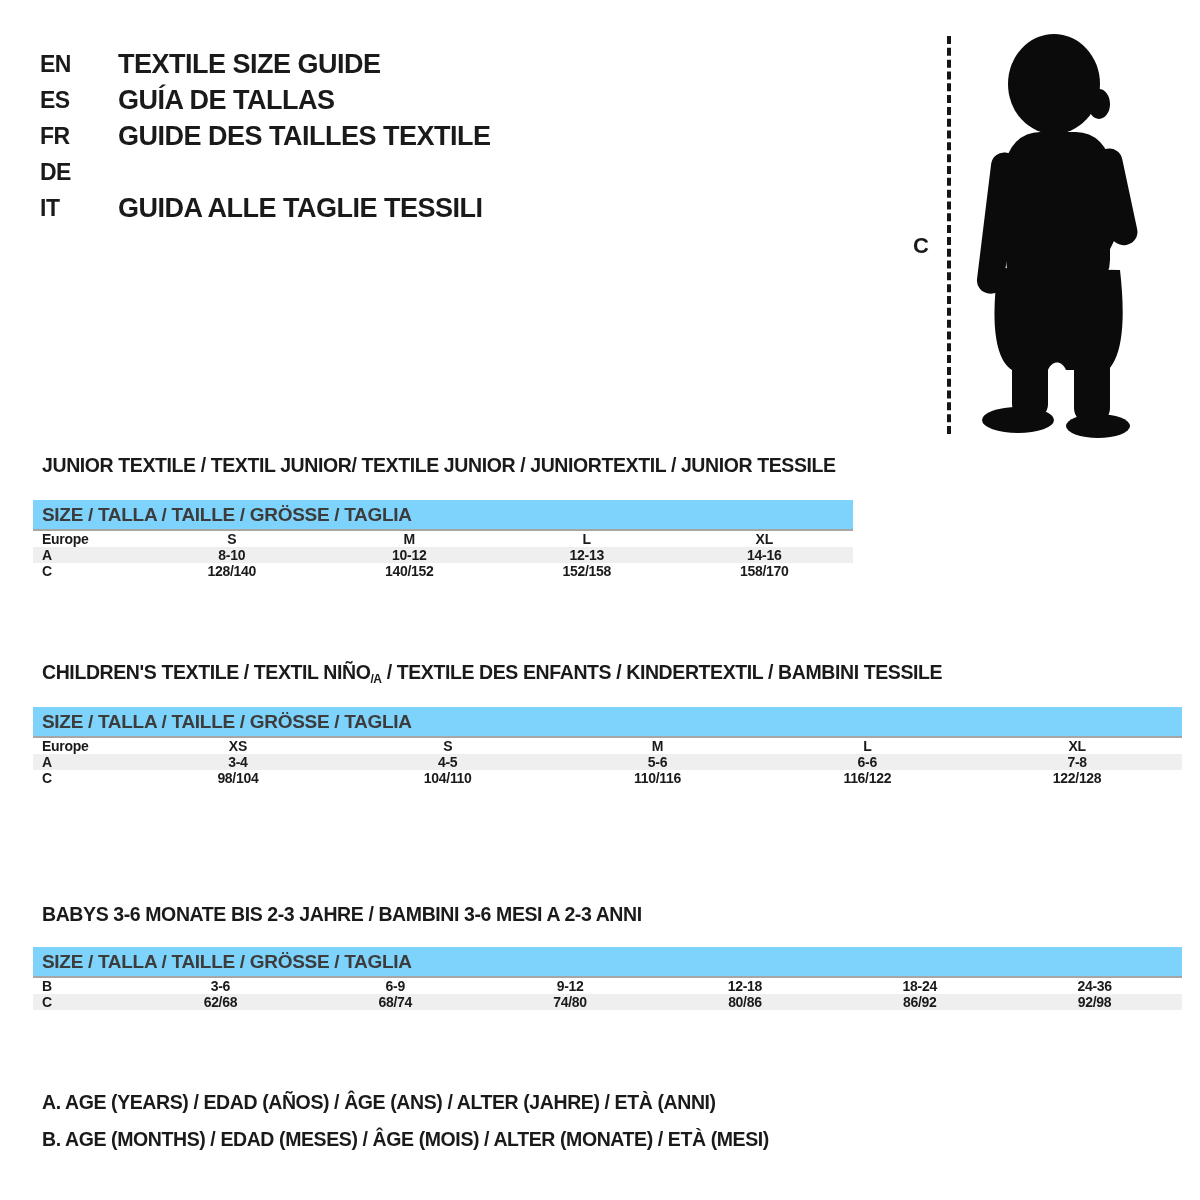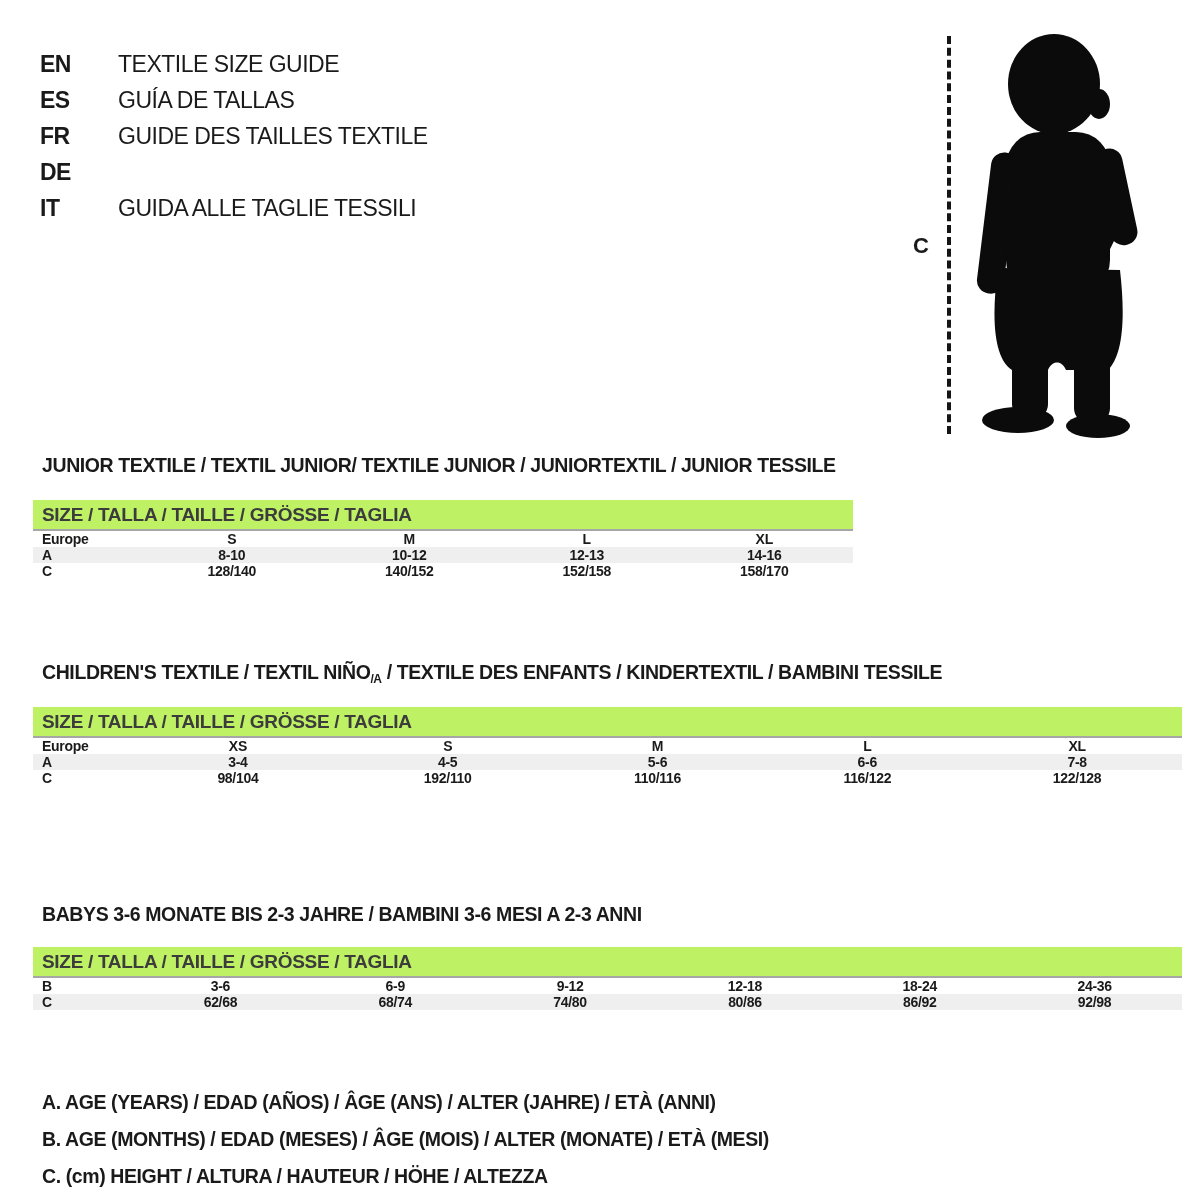--- a/index.html
+++ b/index.html
@@ -5,33 +5,33 @@
   * { margin:0; padding:0; box-sizing:border-box; }
   body { background:#ffffff; }
   .page {
     position:relative; width:1200px; height:1200px; background:#ffffff;
     font-family:"Liberation Sans", sans-serif; color:#1a1a1a; overflow:hidden;margin-top:18px;
   }
   
   .lang-block { position:absolute; left:40px; top:28px; }
   .lang-row { display:flex; height:36px; align-items:center; }
   .lang-code { width:78px; font-size:23px; font-weight:700; letter-spacing:-0.5px; }
-  .lang-title { font-size:23px; font-weight:400; letter-spacing:-0.5px; }
+  .lang-title { font-size:27px; font-weight:700; letter-spacing:-0.5px; }
   
   .dash-line { position:absolute; left:947px; top:18px; height:398px; width:0;
     border-left:4px dashed #151515; }
   .fig-label { position:absolute; left:913px; top:215px; font-size:22px; font-weight:700; }
   .silhouette { position:absolute; left:962px; top:12px; }
   
   .sec-title { position:absolute; font-size:19.5px; font-weight:700; letter-spacing:-0.4px; white-space:nowrap; }
   .sub-a { font-size:12px; vertical-align:-4px; font-weight:700; }
   
   .size-table { position:absolute; border-collapse:collapse; table-layout:fixed; }
   .size-table th.bar {
-    background:#bef264; color:#3c3c3c; text-align:left; font-size:19px; font-weight:700;
+    background:#7dd3fc; color:#3c3c3c; text-align:left; font-size:19px; font-weight:700;
     letter-spacing:-0.3px; height:30px; padding:0 0 0 9px; border-bottom:2px solid #a6a6a6;
   }
   .size-table td { height:14px; font-size:14px; font-weight:700; letter-spacing:-0.3px;
     text-align:center; vertical-align:middle; }
   .size-table td.lbl { text-align:left; padding-left:9px; }
   .size-table tr.shade td { background:#efefef; }
   .t-junior { left:33px; top:482px; width:820px; }
   .t-children { left:33px; top:689px; width:1149px; }
   .t-babies { left:33px; top:929px; width:1149px; }
   .t-junior col.c0 { width:110px; }
@@ -151,21 +151,21 @@
       <td class="lbl">A</td>
       <td>3-4</td>
       <td>4-5</td>
       <td>5-6</td>
       <td>6-6</td>
       <td>7-8</td>
     </tr>
     <tr>
       <td class="lbl">C</td>
       <td>98/104</td>
-      <td>192/110</td>
+      <td>104/110</td>
       <td>110/116</td>
       <td>116/122</td>
       <td>122/128</td>
     </tr>
   </tbody>
     </table>
 
   <div class="sec-title" style="left:42px; top:885px;">BABYS 3-6 MONATE BIS 2-3 JAHRE / BAMBINI 3-6 MESI A 2-3 ANNI</div>
   <table class="size-table t-babies">
     <colgroup>
@@ -198,16 +198,15 @@
       <td>80/86</td>
       <td>86/92</td>
       <td>92/98</td>
     </tr>
   </tbody>
     </table>
 
   <div class="legend">
     <div class="legend-line">A. AGE (YEARS) / EDAD (AÑOS) / ÂGE (ANS) / ALTER (JAHRE) / ETÀ (ANNI)</div>
     <div class="legend-line">B. AGE (MONTHS) / EDAD (MESES) / ÂGE (MOIS) / ALTER (MONATE) / ETÀ (MESI)</div>
-    <div class="legend-line">C. (cm) HEIGHT / ALTURA / HAUTEUR / HÖHE / ALTEZZA</div>
   </div>
 
 </div>
 
 </body></html>

